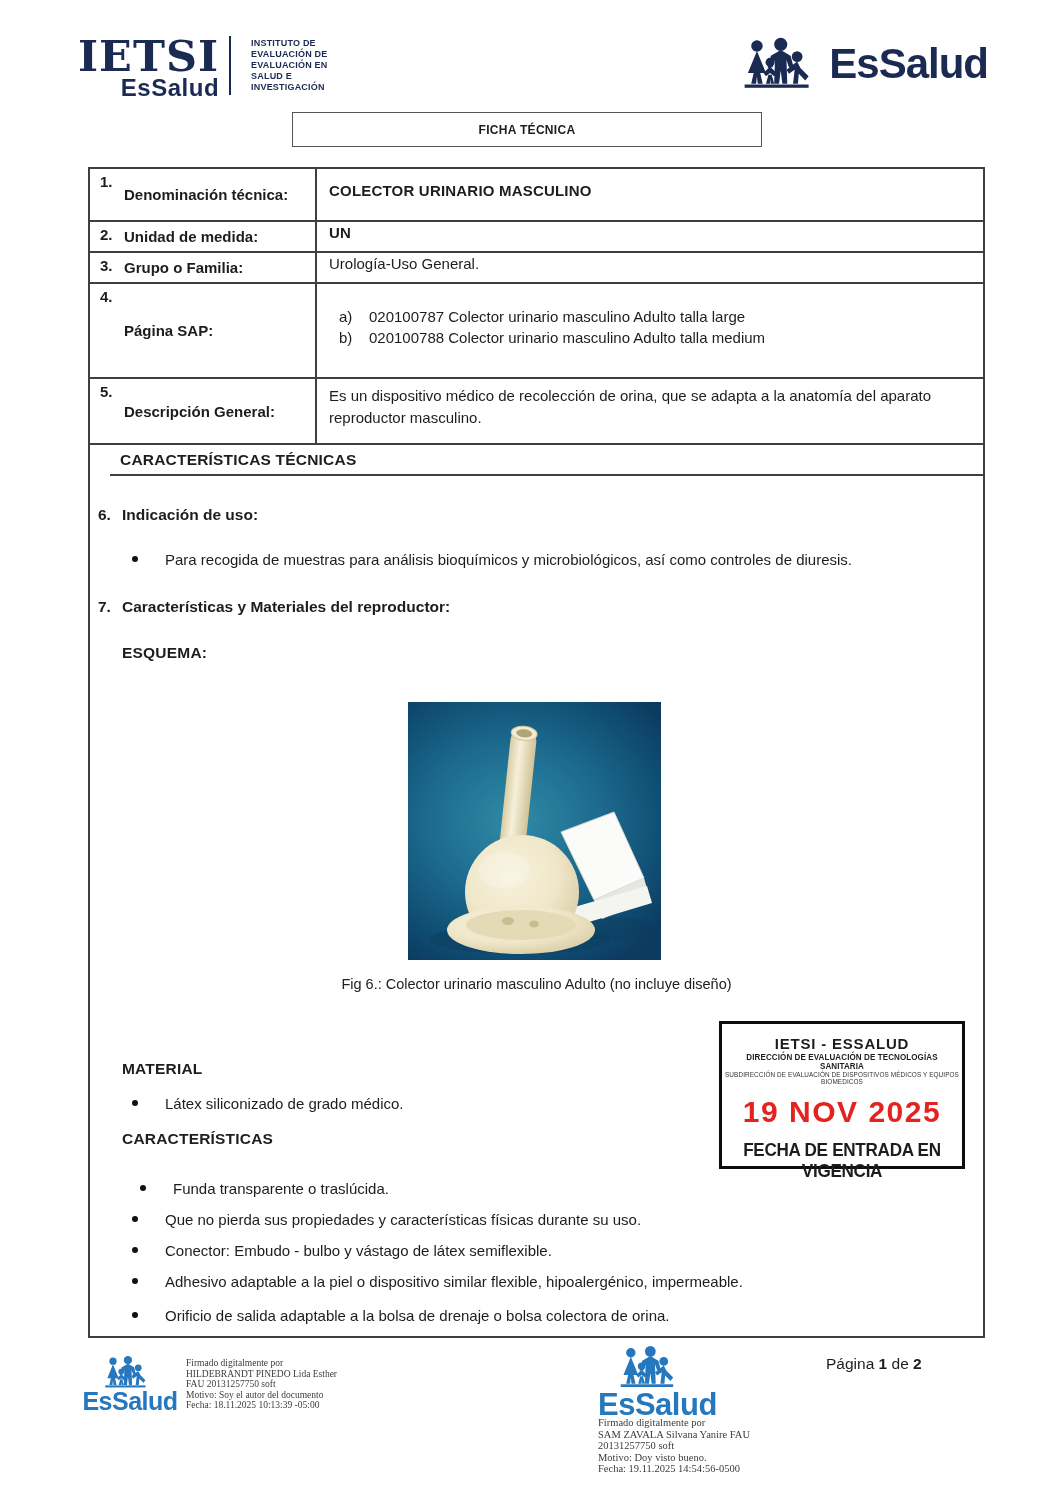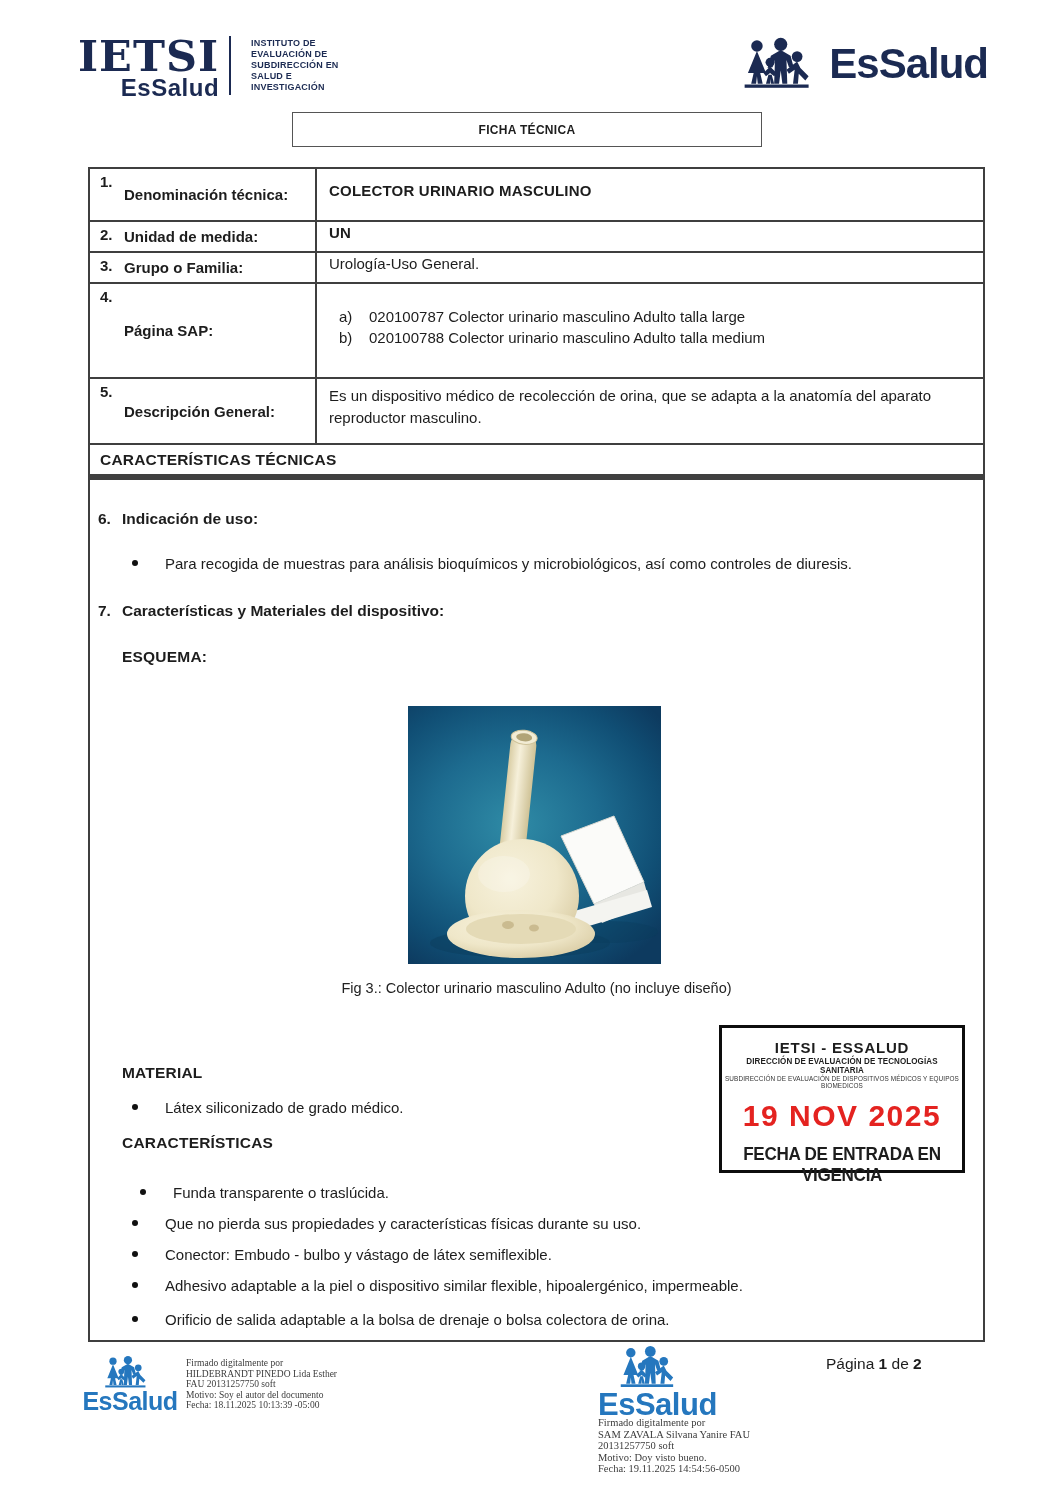--- a/index.html
+++ b/index.html
@@ -35,21 +35,21 @@
     width:227px; border-right:2px solid #3f3f3f; font-weight:bold; font-size:15px;
     display:flex; align-items:center; padding:4px 4px 4px 10px;
   }
   .t-label .num { width:24px; flex:none; align-self:flex-start; }
   .t-label .lbl { flex:1; }
   .t-value { flex:1; font-size:15px; display:flex; align-items:center; padding:4px 10px 12px 12px; }
   .t-value.bold { font-weight:bold; letter-spacing:0.2px; }
   .sap-list { display:flex; flex-direction:column; gap:4px; padding-left:10px; }
   .sap-item { display:flex; font-size:15px; }
   .sap-item .marker { width:30px; flex:none; }
-  .section-row { border-bottom:6px solid #404040; }
+  .section-row { border-bottom:2px solid #404040;margin-left:20px; }
   .section-row .sec-title { font-size:15.5px; font-weight:bold; padding:6px 0 5px 10px; letter-spacing:0.2px; }
   .content-cell { position:relative; height:860px; }
 
   
   .num-heading { position:absolute; display:flex; font-size:15.5px; font-weight:bold; }
   .num-heading .num { width:24px; flex:none; }
   .bullet-row { position:absolute; display:flex; align-items:flex-start; font-size:15px; }
   .bullet-dot { width:6px; height:6px; border-radius:50%; background:#111; flex:none; margin:6px 0 0 0; }
   .bullet-text { padding-left:27px; line-height:20px; }
   .mini-heading { position:absolute; font-size:15.5px; font-weight:bold; letter-spacing:0.2px; }
@@ -87,21 +87,21 @@
 <div class="page">
 
   <div class="ietsi-logo">
     <div class="ietsi-text">
       <div class="ietsi-brand">IETSI</div>
       <div class="ietsi-sub">EsSalud</div>
     </div>
     <div class="ietsi-tagline">
       <div>INSTITUTO DE</div>
       <div>EVALUACIÓN DE</div>
-      <div>SUBDIRECCIÓN EN</div>
+      <div>EVALUACIÓN EN</div>
       <div>SALUD E</div>
       <div>INVESTIGACIÓN</div>
     </div>
   </div>
 
   <div class="essalud-logo">
     <svg viewBox="0 0 100 64" fill="currentColor">
       <rect x="2" y="57" width="78" height="4"></rect>
       <circle cx="17" cy="10" r="7"></circle>
       <path d="M17 16 L6 43 L13 43 L10 56 L16 56 L17 47 L18 56 L24 56 L21 43 L28 43 Z"></path>
@@ -183,21 +183,21 @@
         <span>Indicación de uso:</span>
       </div>
 
       <div class="bullet-row" style="left:42px; top:74px; width:830px;">
         <span class="bullet-dot"></span>
         <span class="bullet-text">Para recogida de muestras para análisis bioquímicos y microbiológicos, así como controles de diuresis.</span>
       </div>
 
       <div class="num-heading" style="left:8px; top:122px;">
         <span class="num">7.</span>
-        <span>Características y Materiales del dispositivo:</span>
+        <span>Características y Materiales del reproductor:</span>
       </div>
 
       <div class="mini-heading" style="left:32px; top:168px;">ESQUEMA:</div>
 
       <div class="product-photo">
         <svg viewBox="0 0 253 258">
           <defs>
             <radialGradient id="bulbG" cx="40%" cy="35%" r="75%">
               <stop offset="0%" stop-color="#f7f2dd"></stop>
               <stop offset="55%" stop-color="#efe7c9"></stop>
@@ -223,21 +223,21 @@
           </g>
           <circle cx="114" cy="190" r="57" fill="url(#bulbG)"></circle>
           <ellipse cx="96" cy="168" rx="26" ry="18" fill="#ffffff" opacity="0.22"></ellipse>
           <ellipse cx="113" cy="228" rx="74" ry="24" fill="url(#bulbG)"></ellipse>
           <ellipse cx="113" cy="223" rx="55" ry="15" fill="#e4dab6"></ellipse>
           <ellipse cx="100" cy="219" rx="6" ry="4" fill="#cabb90"></ellipse>
           <ellipse cx="126" cy="222" rx="5" ry="3.5" fill="#cabb90"></ellipse>
         </svg>
       </div>
 
-      <div class="figure-caption">Fig 3.:  Colector urinario masculino Adulto (no incluye diseño)</div>
+      <div class="figure-caption">Fig 6.:  Colector urinario masculino Adulto (no incluye diseño)</div>
 
       <div class="stamp">
         <div class="stamp-org">IETSI - ESSALUD</div>
         <div class="stamp-dir">DIRECCIÓN DE EVALUACIÓN DE TECNOLOGÍAS SANITARIA</div>
         <div class="stamp-subdir">SUBDIRECCIÓN DE EVALUACIÓN DE DISPOSITIVOS MÉDICOS Y EQUIPOS BIOMEDICOS</div>
         <div class="stamp-date" style="color:#e42320;">19 NOV 2025</div>
         <div class="stamp-vigencia">FECHA DE ENTRADA EN VIGENCIA</div>
       </div>
 
       <div class="mini-heading" style="left:32px; top:584px;">MATERIAL</div>

